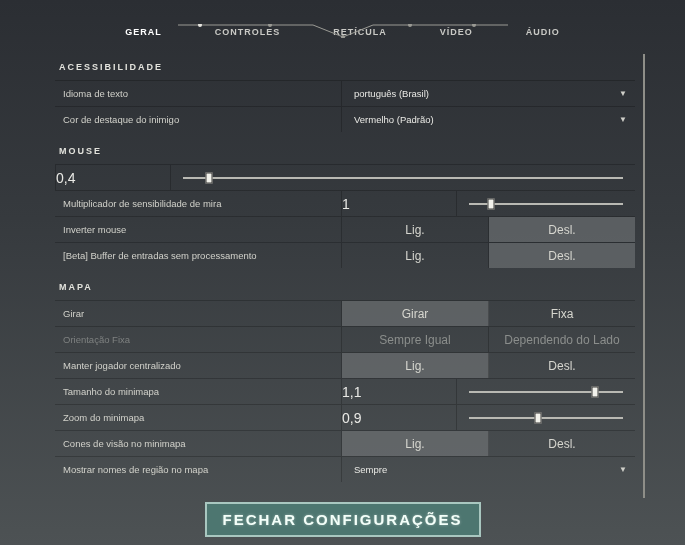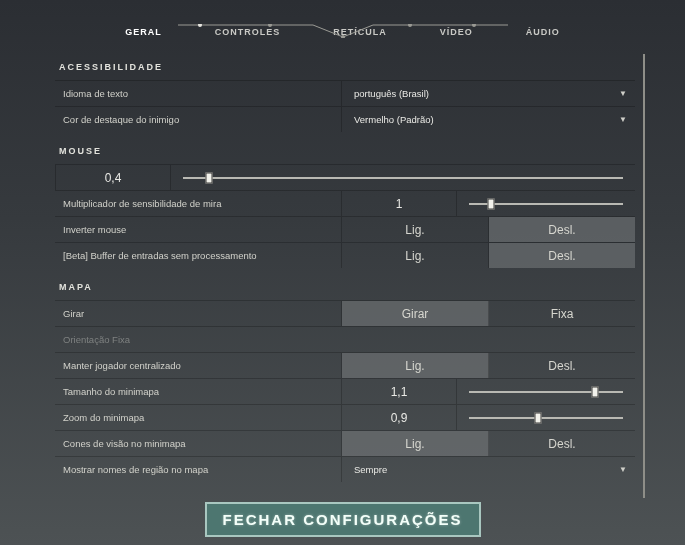--- a/index.html
+++ b/index.html
@@ -100,26 +100,25 @@
     height: 100%;
     border-left: 1px solid rgba(0,0,0,0.22);
     cursor: pointer;
     font-size: 9.5px;
   }
   .chev { font-size: 8px; color: #cfcfc9; }
 
   
   .slider-value {
     width: 116px;
-    text-align: center;
     border-left: 1px solid rgba(0,0,0,0.22);
     border-right: 1px solid rgba(0,0,0,0.22);
     height: 100%;
     line-height: 26px;
-    font-size: 12px;
+    font-size: 14px;
   }
   .slider-track-wrap {
     flex: 1;
     padding: 0 12px;
     height: 100%;
     display: flex;
     align-items: center;
   }
   .slider-track {
     position: relative;
@@ -277,20 +276,26 @@
     <div class="row-controls">
       <div class="toggle-pair">
         <div class="toggle-btn selected">Girar</div>
         <div class="toggle-btn">Fixa</div>
       </div>
     </div>
   </div>
 
   <div class="row">
     <div class="row-label disabled">Orientação Fixa</div>
+    <div class="row-controls">
+      <div class="toggle-pair">
+        <div class="toggle-btn disabled">Sempre Igual</div>
+        <div class="toggle-btn disabled">Dependendo do Lado</div>
+      </div>
+    </div>
   </div>
 
   <div class="row">
     <div class="row-label">Manter jogador centralizado</div>
     <div class="row-controls">
       <div class="toggle-pair">
         <div class="toggle-btn selected">Lig.</div>
         <div class="toggle-btn">Desl.</div>
       </div>
     </div>

